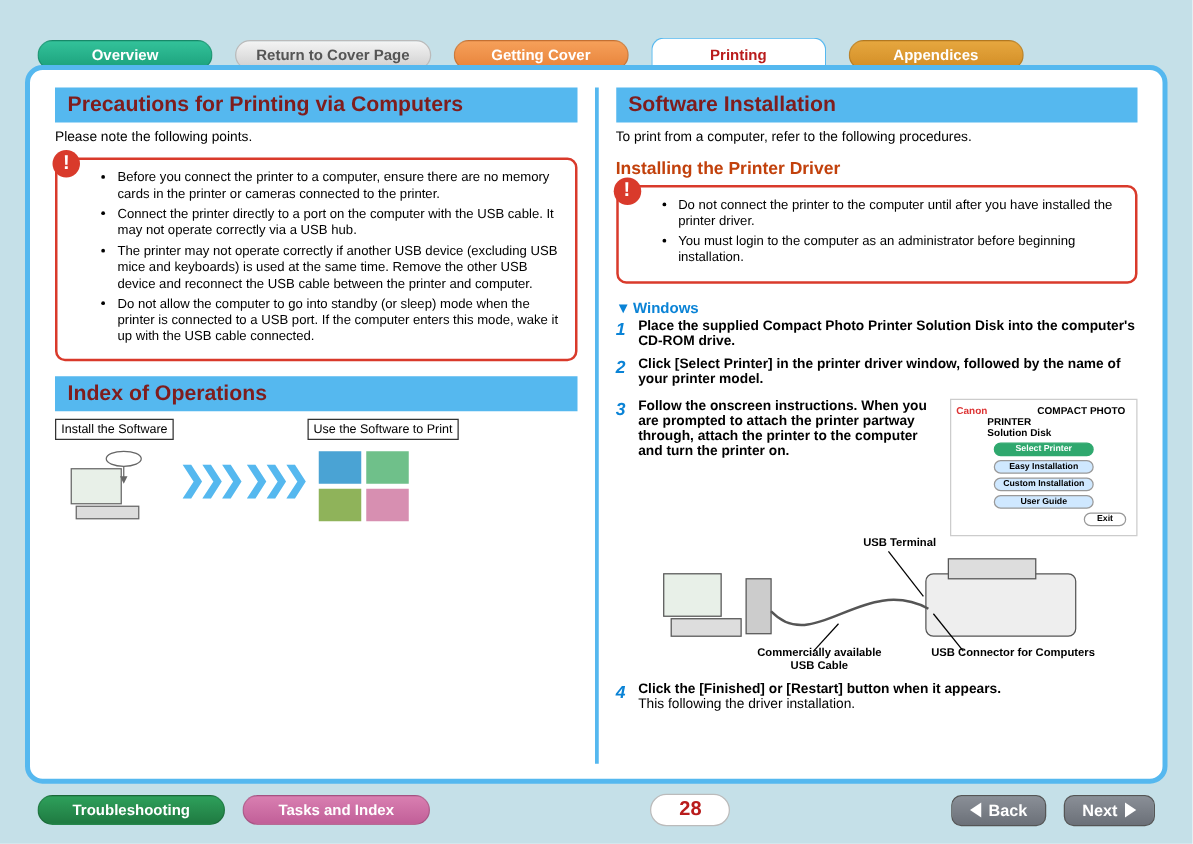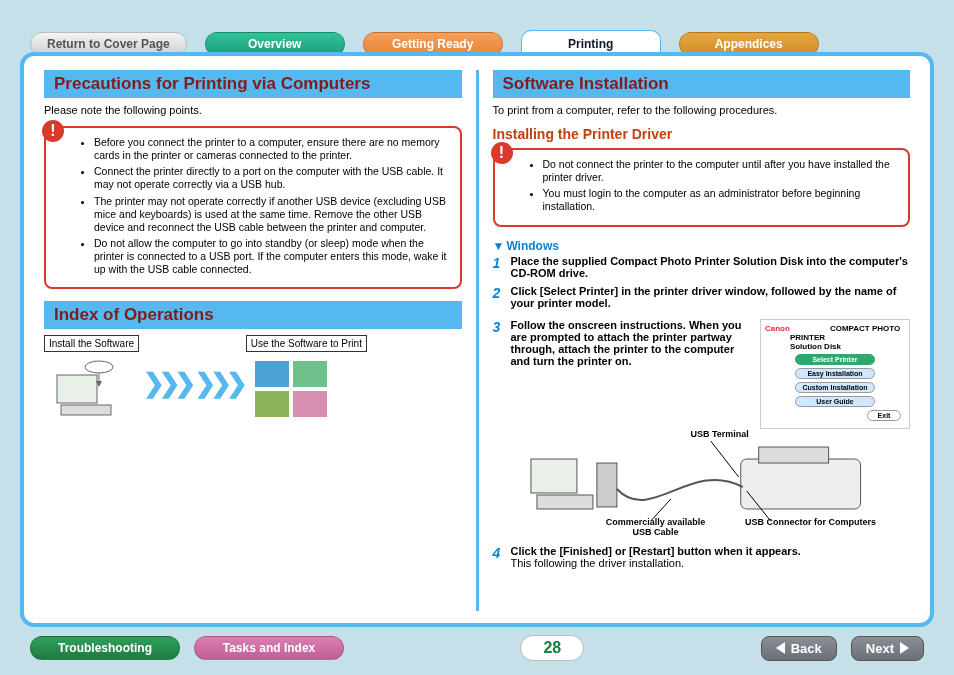--- a/index.html
+++ b/index.html
@@ -32,21 +32,21 @@
     cursor: pointer;
     min-width: 140px;
     text-align: center;
   }
   .pill.gray   { background: linear-gradient(#f4f4f4,#cfcfcf); color:#555; border-color:#bbb;}
   .pill.green  { background: linear-gradient(#33c29a,#1ba07b); }
   .pill.orange { background: linear-gradient(#f6a05a,#e7833a); }
   .pill.amber  { background: linear-gradient(#e6a73f,#d28d25); }
   .tab {
     background:#fff;
-    color:#0f172a;
+    color:#b91c1c;
     border-radius: 10px 10px 0 0;
     padding: 6px 20px 14px 20px;
     font-size: 12px;
     font-weight: bold;
     border:1px solid #55b8ef;
     border-bottom:none;
     position:relative;
     top:4px;
     cursor:pointer;
     min-width:140px;
@@ -140,44 +140,44 @@
     position:absolute;
     bottom:14px; left:0; right:0;
     display:flex; align-items:center;
     padding:0 30px; gap:14px;
   }
   .bottombar .pill{ min-width:150px;}
   .pill.dgreen{ background:linear-gradient(#2ea05b,#1f7a41);}
   .pill.pink { background:linear-gradient(#d97fb1,#c15f98);}
   .pagecap{
     background:#fff;border-radius:14px;border:1px solid #bbb;
-    padding:3px 22px; color:#15803d; font-weight:bold; font-size:16px;
+    padding:3px 22px; color:#b91c1c; font-weight:bold; font-size:16px;
     margin:0 auto;
   }
   .navbtn{
     background:linear-gradient(#8a8f97,#6b7078);
     color:#fff; border-radius:8px; padding:4px 14px;
     font-weight:bold; font-size:13px; cursor:pointer;
     display:flex; align-items:center; gap:6px;
     border:1px solid #555;
   }
   .tri{width:0;height:0;border-top:6px solid transparent;border-bottom:6px solid transparent;}
   .tri.l{border-right:9px solid #fff;}
   .tri.r{border-left:9px solid #fff;}
   .spacer{flex:1;}
   
   svg{display:block;}
 </style>
 </head>
 <body>
 
 <div class="topnav">
+  <div class="pill green">Overview</div>
   <div class="pill gray">Return to Cover Page</div>
-  <div class="pill green">Overview</div>
-  <div class="pill orange">Getting Ready</div>
+  <div class="pill orange">Getting Cover</div>
   <div class="tab">Printing</div>
   <div class="pill amber">Appendices</div>
 </div>
 
 <div class="card">
   <div class="cols">
 
     <div class="col">
       <h2 class="bar">Precautions for Printing via Computers</h2>
       <p class="intro">Please note the following points.</p>

